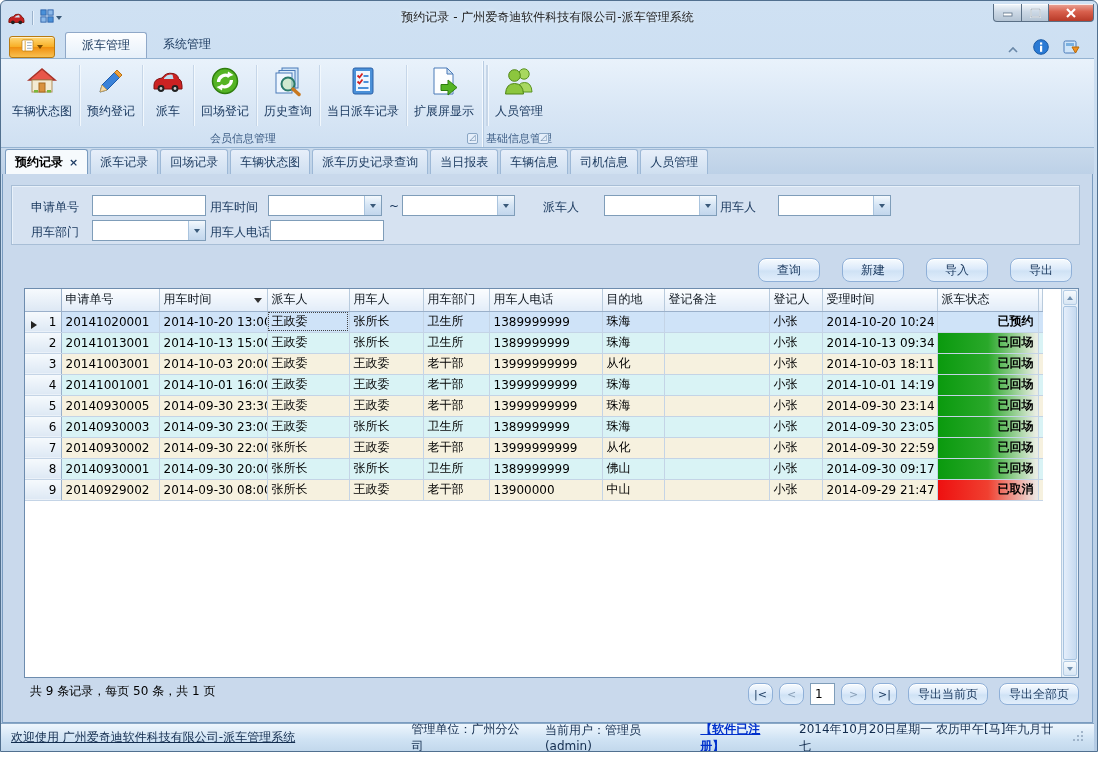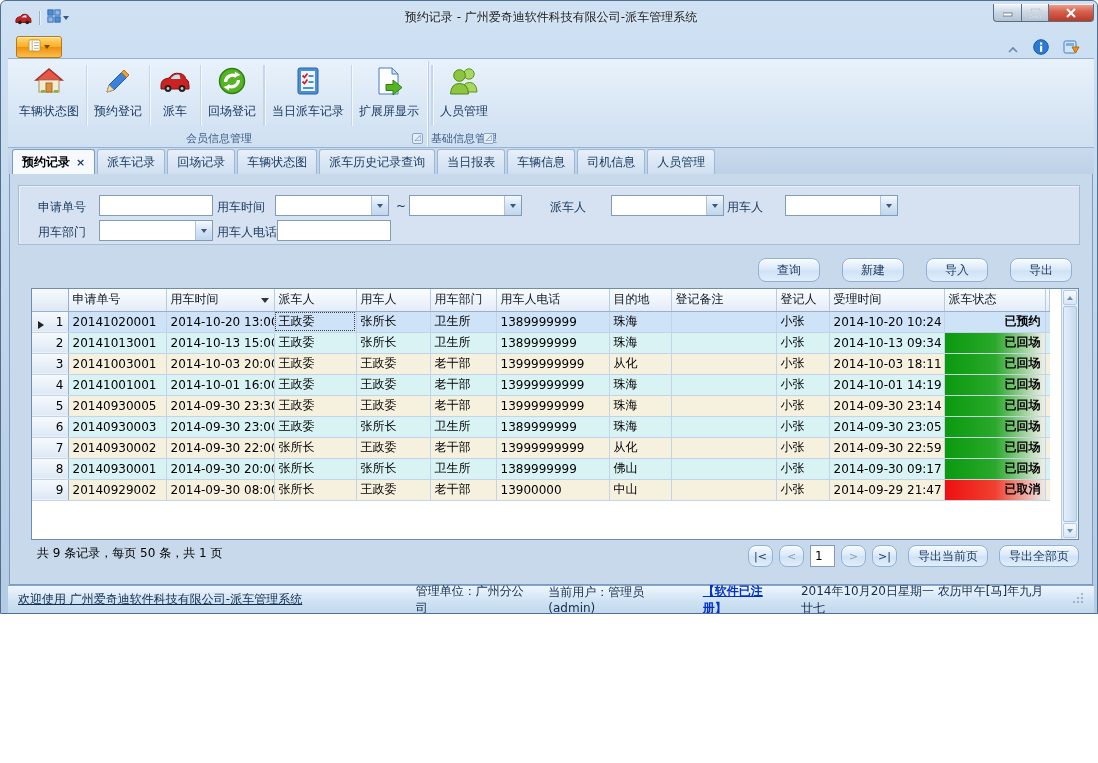--- a/index.html
+++ b/index.html
@@ -1,21 +1,21 @@
 <!DOCTYPE html>
 <html><head>
 <meta charset="utf-8">
 <style>
   * { box-sizing: border-box; margin: 0; padding: 0; }
   html,body { width:1098px; height:763px; }
   body { font-family:"DejaVu Sans","Liberation Sans",sans-serif; font-size:12px; color:#17365c; }
 
-  .window { width:1098px; height:614px; display:flex; flex-direction:column;
+  .window { width:1098px; height:752px; display:flex; flex-direction:column;
     background:linear-gradient(#cfe1f3,#b4cbe4); border:1px solid #51708f;
-    border-radius:6px 6px 0 0; padding:3px 3px 0 7px; overflow:hidden;justify-content:space-between; }
+    border-radius:6px 6px 0 0; padding:3px 3px 0 0; overflow:hidden;justify-content:space-between; }
 
   
   .titlebar { height:27px; position:relative; display:flex; align-items:center; }
   .qat { display:flex; align-items:center; gap:4px; padding-left:6px; }
   .qat-sep { width:1px; height:14px; background:#9ab2cc; box-shadow:1px 0 0 #e8f2fc; margin:0 3px; }
   .qat-btn { display:flex; align-items:center; gap:2px; cursor:default; }
   .title-text { position:absolute; left:0; right:0; text-align:center; color:#1c1c1c;
     text-shadow:0 0 4px #eaf4ff; pointer-events:none; }
   .win-controls { margin-left:auto; display:flex; align-self:flex-start; z-index:2; }
   .win-btn { height:18px; display:flex; align-items:center; justify-content:center;
@@ -183,20 +183,24 @@
     <div class="app-button">
       <span><svg width="13" height="13" viewBox="0 0 14 14">
             <rect x="1" y="1" width="12" height="12" rx="1.5" fill="#fff" stroke="#c88a20"></rect>
             <line x1="4.5" y1="2" x2="4.5" y2="13" stroke="#e0a030" stroke-width="1"></line>
             <line x1="6.5" y1="4" x2="11.5" y2="4" stroke="#9ab" stroke-width="1"></line>
             <line x1="6.5" y1="7" x2="11.5" y2="7" stroke="#9ab" stroke-width="1"></line>
             <line x1="6.5" y1="10" x2="11.5" y2="10" stroke="#9ab" stroke-width="1"></line>
           </svg></span>
         <span class="caret-down" style="border-top-color:#7a4a00"></span>
     </div>
+    <div id="ribbon-tabs" style="display:flex;">
+        <div class="rb-tab active">派车管理</div>
+        <div class="rb-tab">系统管理</div>
+      </div>
     <div class="ribbon-right">
       <span><svg width="12" height="7">
             <path d="M2 6 L6 2 L10 6" fill="none" stroke="#6a88a8" stroke-width="1.6"></path>
           </svg></span>
       <span><svg width="16" height="16">
             <circle cx="8" cy="8" r="7.3" fill="#2a7ad4" stroke="#1a5aa4"></circle>
             <rect x="7" y="3.4" width="2.2" height="2.2" fill="#fff"></rect>
             <rect x="7" y="6.8" width="2.2" height="6" fill="#fff"></rect>
           </svg></span>
       <span><svg width="17" height="16">
@@ -246,20 +250,30 @@
             <span><svg width="32" height="32" viewBox="0 0 32 32">
                 <circle cx="16" cy="16" r="12.5" fill="#55b424" stroke="#2f7e0e" stroke-width="1.5"></circle>
                 <path d="M9.5 17 a7 7 0 0 1 11-5.5" stroke="#fff" stroke-width="3.2" fill="none"></path>
                 <path d="M22.5 15 a7 7 0 0 1 -11 5.5" stroke="#fff" stroke-width="3.2" fill="none"></path>
                 <path d="M19 6.5 L24.5 10 L18 12.5 Z" fill="#fff"></path>
                 <path d="M13 25.5 L7.5 22 L14 19.5 Z" fill="#fff"></path>
               </svg></span>
             <span class="lbl">回场登记</span>
           </div>
           <div class="rb-btn-sep"></div>
+          <div class="rb-btn">
+            <span><svg width="32" height="32" viewBox="0 0 32 32">
+                <rect x="10" y="3" width="16" height="20" fill="#cfe4f8" stroke="#4a7ab8"></rect>
+                <rect x="7" y="5.5" width="16" height="20" fill="#dcecfa" stroke="#4a7ab8"></rect>
+                <rect x="4" y="8" width="16" height="20" fill="#eef6ff" stroke="#4a7ab8"></rect>
+                <circle cx="16" cy="19" r="6.5" fill="rgba(170,220,150,0.45)" stroke="#2a7a6a" stroke-width="2"></circle>
+                <line x1="21" y1="24" x2="27" y2="29.5" stroke="#c87820" stroke-width="3.5" stroke-linecap="round"></line>
+              </svg></span>
+            <span class="lbl">历史查询</span>
+          </div>
           <div class="rb-btn-sep"></div>
           <div class="rb-btn">
             <span><svg width="32" height="32" viewBox="0 0 32 32">
                 <rect x="6" y="3" width="20" height="26" rx="2" fill="#4a90d8" stroke="#2a60a8"></rect>
                 <rect x="9" y="6" width="14" height="20" fill="#eef6ff"></rect>
                 <path d="M10.5 10.5 l2 2 3-4" stroke="#d42020" stroke-width="1.8" fill="none"></path>
                 <line x1="16.5" y1="11" x2="21.5" y2="11" stroke="#4a90d8" stroke-width="1.8"></line>
                 <path d="M10.5 16.5 l2 2 3-4" stroke="#d42020" stroke-width="1.8" fill="none"></path>
                 <line x1="16.5" y1="17" x2="21.5" y2="17" stroke="#4a90d8" stroke-width="1.8"></line>
                 <line x1="11" y1="23" x2="21.5" y2="23" stroke="#4a90d8" stroke-width="1.8"></line>

